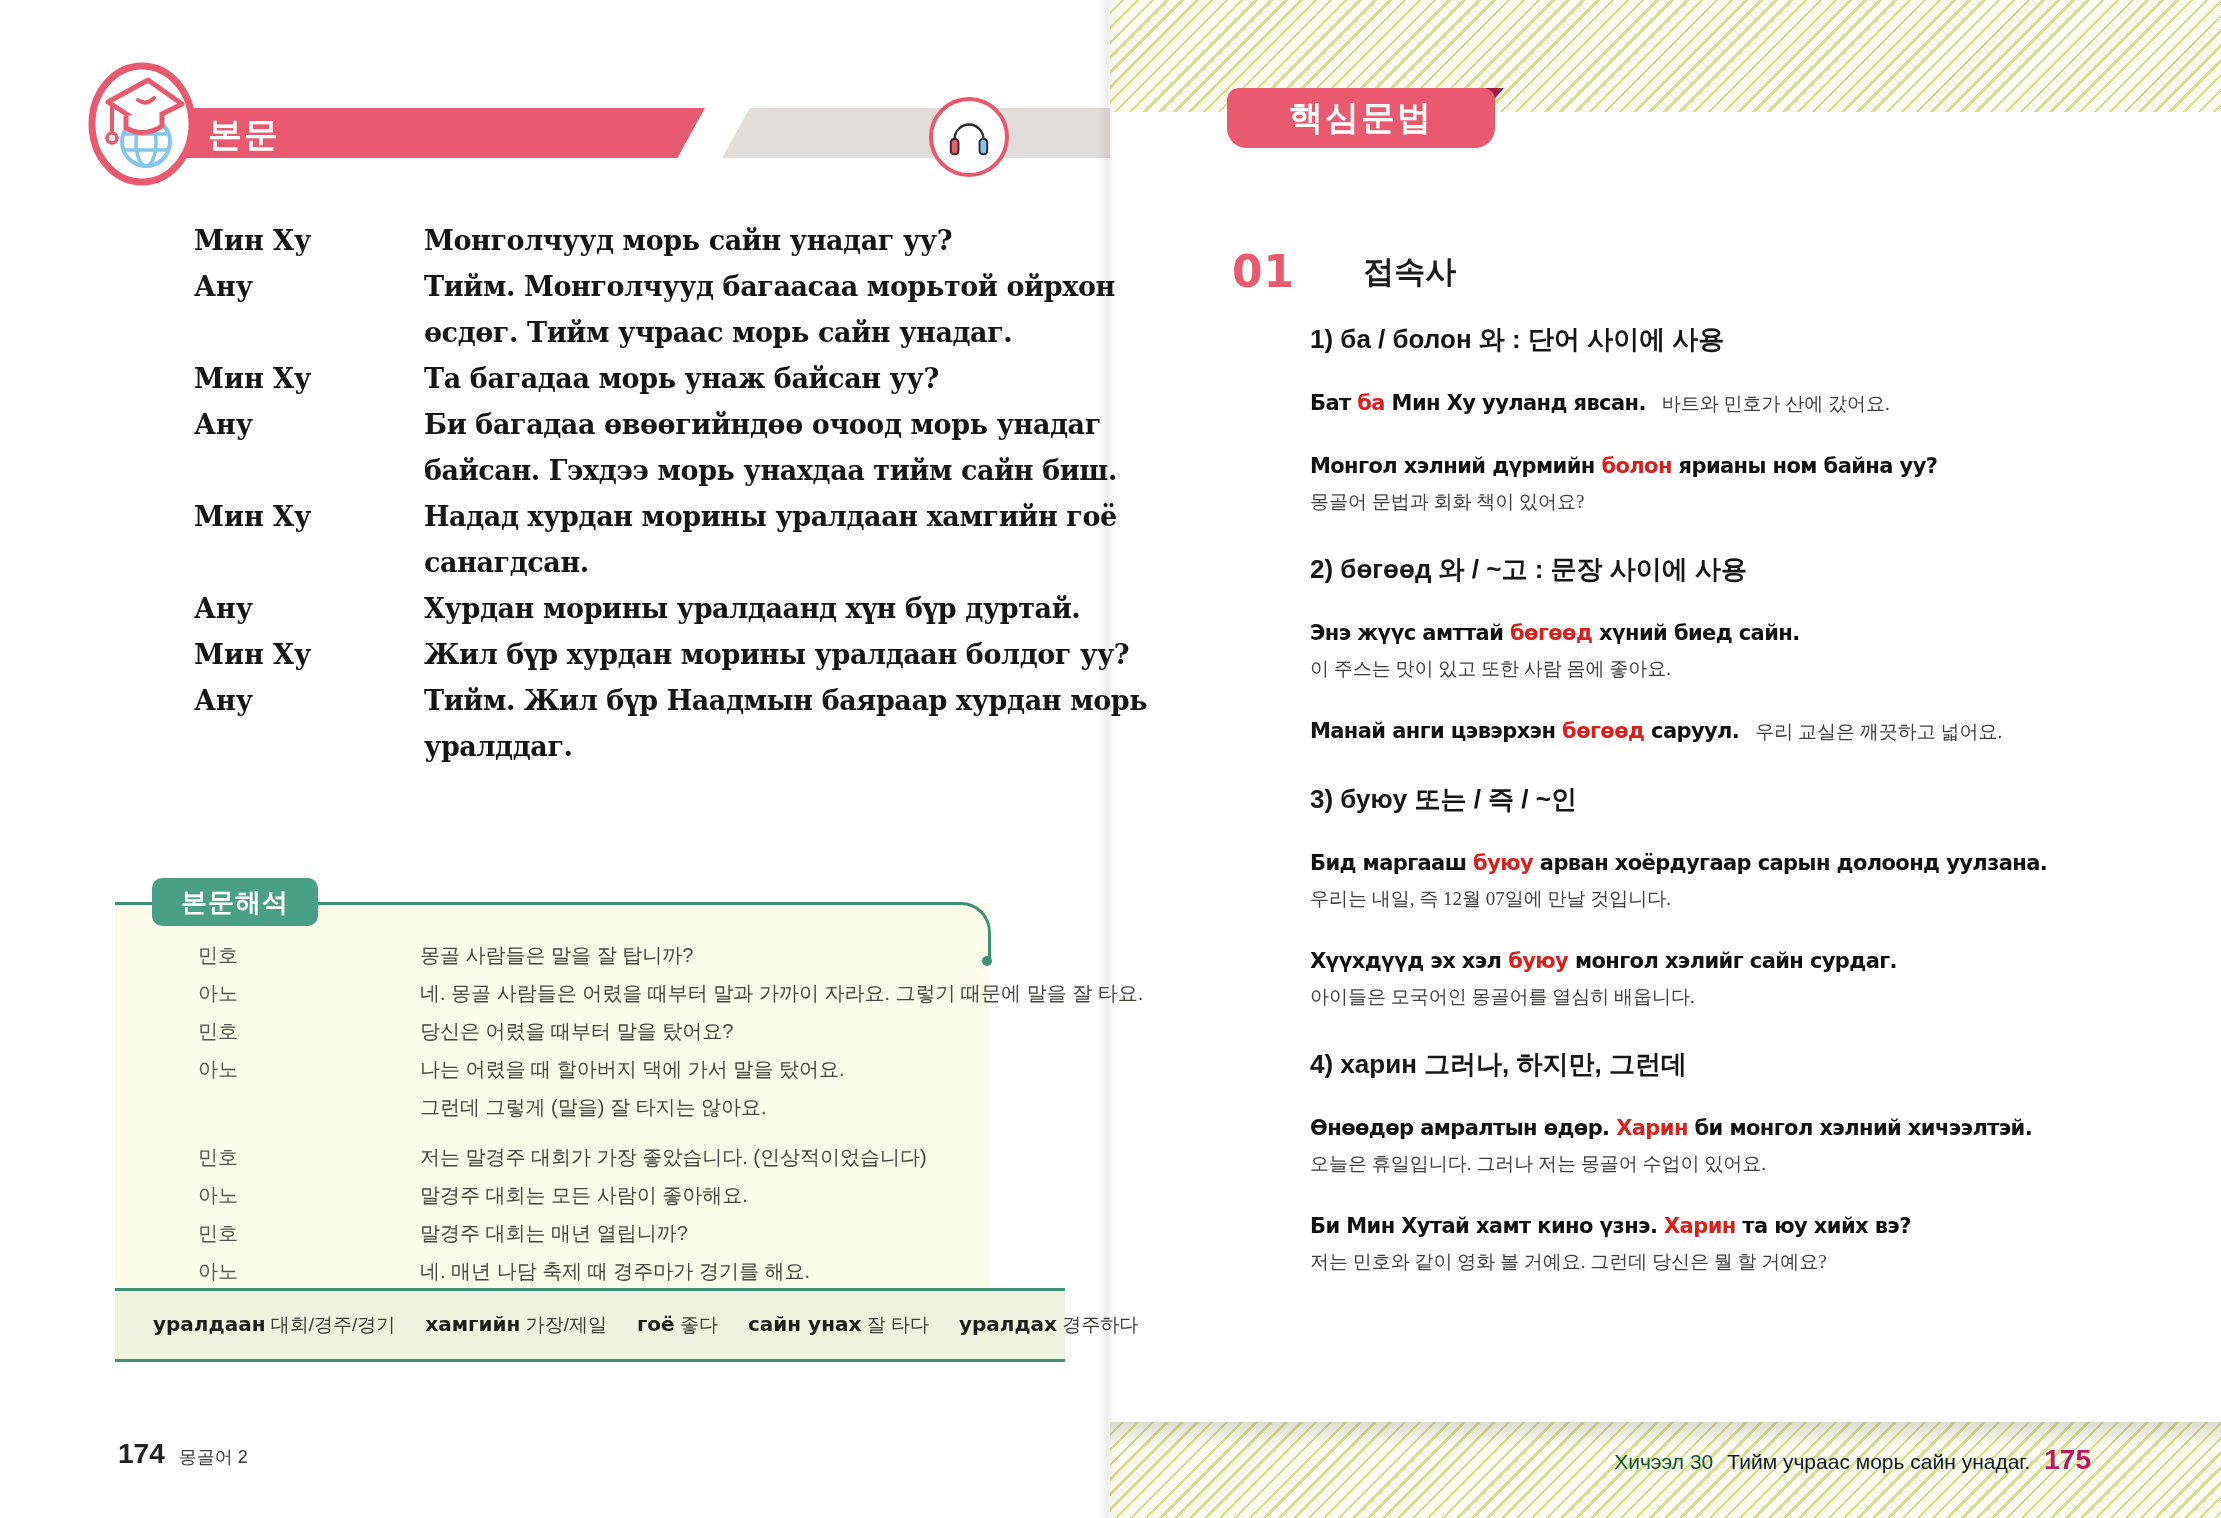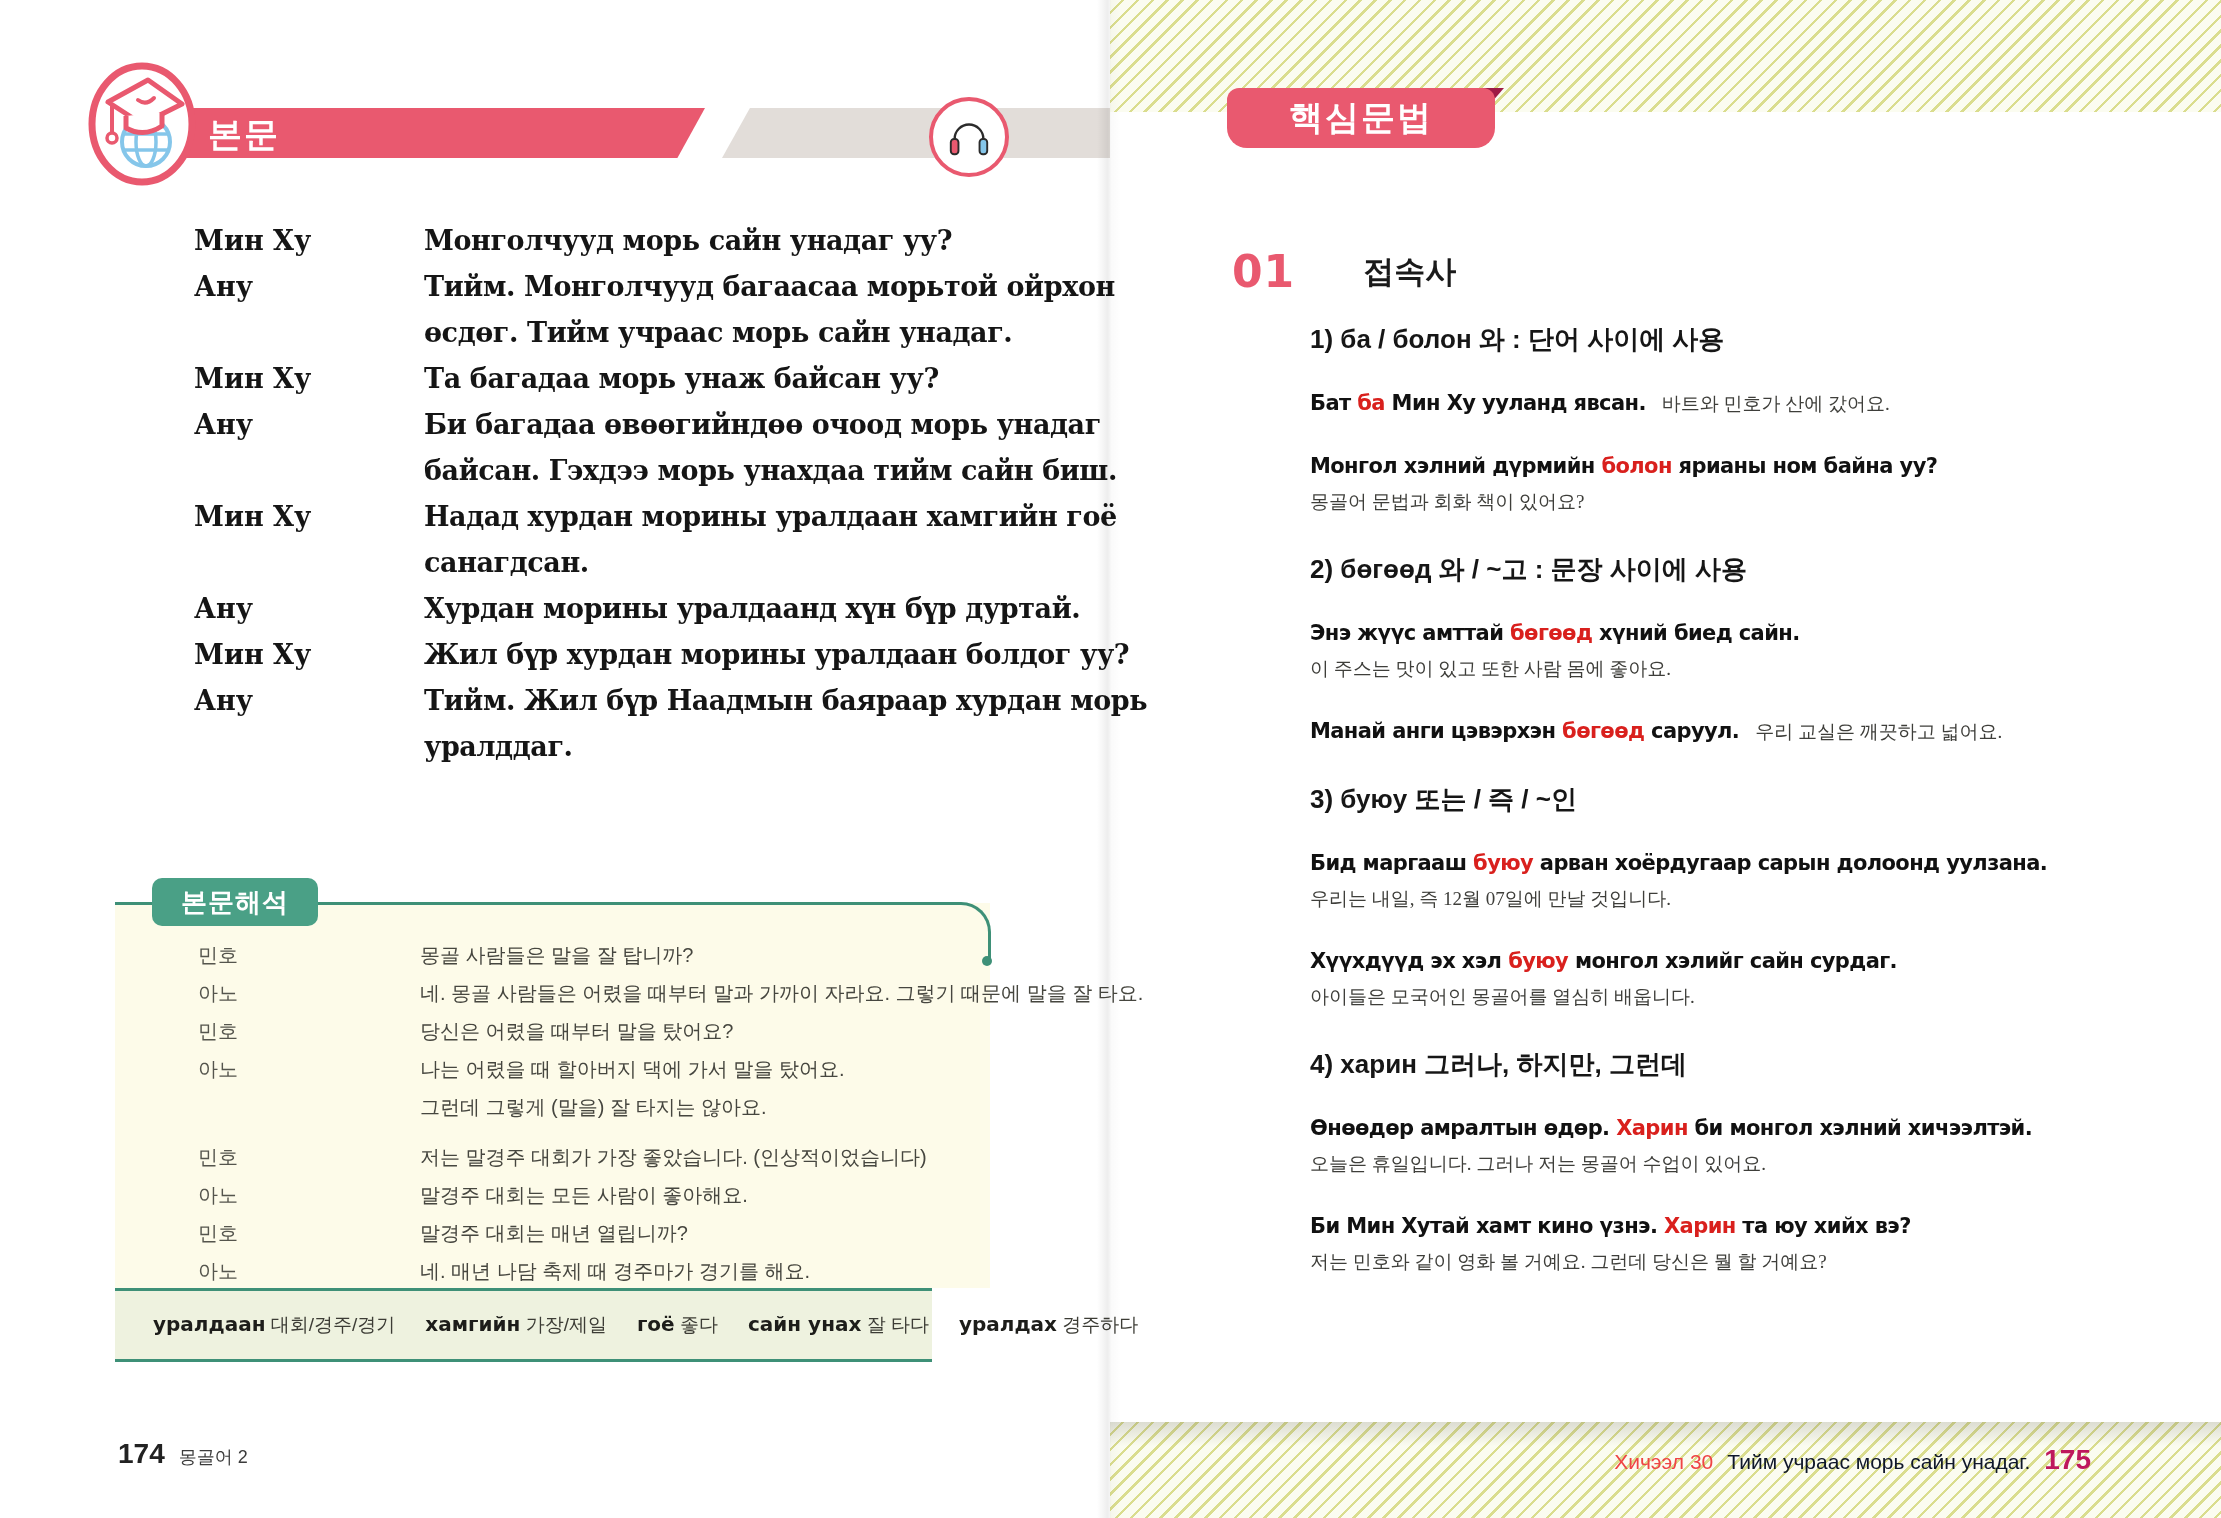--- a/index.html
+++ b/index.html
@@ -31,21 +31,21 @@
   .box-dot{left:982px;top:956px;width:10px;height:10px;border-radius:50%;background:#3e9077;z-index:2;}
   .box-label{left:152px;top:878px;width:166px;height:48px;background:#4aa086;border-radius:10px;
      color:#fff;font-weight:bold;font-size:26px;display:flex;align-items:center;justify-content:center;
      z-index:3;letter-spacing:1px;}
   .trans-rows{left:198px;top:936px;width:790px;z-index:2;}
   .t-row{display:flex;line-height:38px;font-size:20px;color:#46463f;}
   .t-row.has-gap{margin-top:12px;}
   .t-name{width:222px;flex:none;color:#55554d;}
   .t-text{flex:1;white-space:nowrap;}
 
-  .vocab-strip{left:115px;top:1288px;width:817px;height:74px;background:#eef2df;
+  .vocab-strip{left:115px;top:1288px;width:950px;height:74px;background:#eef2df;
      border-top:3px solid #3e9077;border-bottom:3px solid #3e9077;box-sizing:border-box;
      display:flex;align-items:center;padding-left:38px;z-index:1;}
   .vocab-item{margin-right:30px;white-space:nowrap;font-size:19px;color:#3c3c35;}
   .vocab-word{font-weight:bold;font-size:20px;color:#1d1d1a;font-family:"DejaVu Sans",sans-serif;}
 
   .footer-left{left:118px;top:1438px;display:flex;align-items:baseline;gap:14px;z-index:2;}
   .pageno-left{font-size:28px;font-weight:bold;color:#222;}
   .book-title{font-size:18px;color:#3b3b3b;}
 
   
@@ -71,21 +71,21 @@
   .gheading{font-size:26px;font-weight:bold;color:#161616;margin-bottom:34px;white-space:nowrap;}
   .gex{margin-bottom:38px;}
   .gex-sentence{font-family:"DejaVu Sans",sans-serif;font-size:21px;font-weight:bold;color:#111;
      white-space:nowrap;letter-spacing:-0.6px;margin-top:17px;}
   .gex-sentence .red{color:#d9201d;}
   .gex-trans{display:block;margin-top:12px;font-family:"Liberation Serif","DejaVu Serif",serif;
      font-size:19px;color:#3e3e3a;line-height:24px;white-space:nowrap;}
   .gex-trans.is-inline{display:inline;margin-left:16px;}
 
   .footer-right{right:130px;top:1444px;display:flex;align-items:baseline;gap:14px;z-index:2;}
-  .lesson-label{font-size:21px;color:#ef4444;}
+  .lesson-label{font-size:21px;color:#14532d;}
   .lesson-title{font-size:21px;color:#0f172a;}
   .pageno-right{font-size:28px;font-weight:bold;color:#be185d;text-align:center;}
 
   .gutter{left:1097px;top:0;width:24px;height:1518px;z-index:4;pointer-events:none;
      background:linear-gradient(to right,rgba(0,0,0,0) 0%,rgba(0,0,0,0.07) 45%,rgba(0,0,0,0.02) 60%,rgba(0,0,0,0) 100%);}
 </style>
 </head>
 <body>
 
 <div class="abs page-left">

